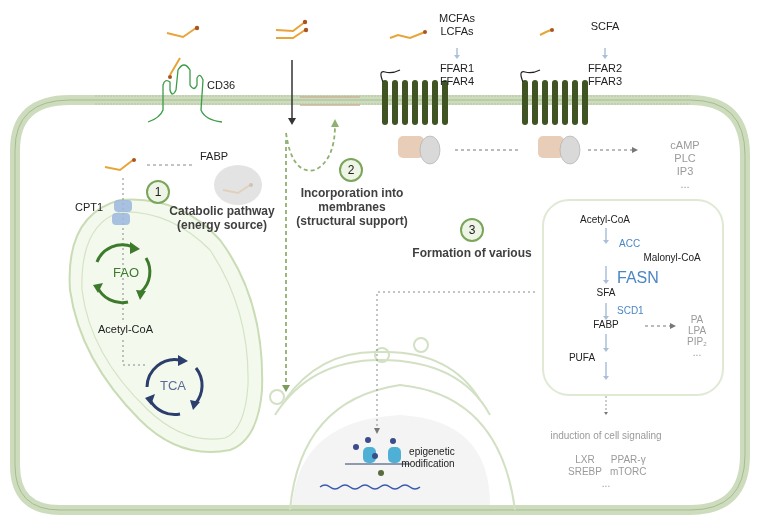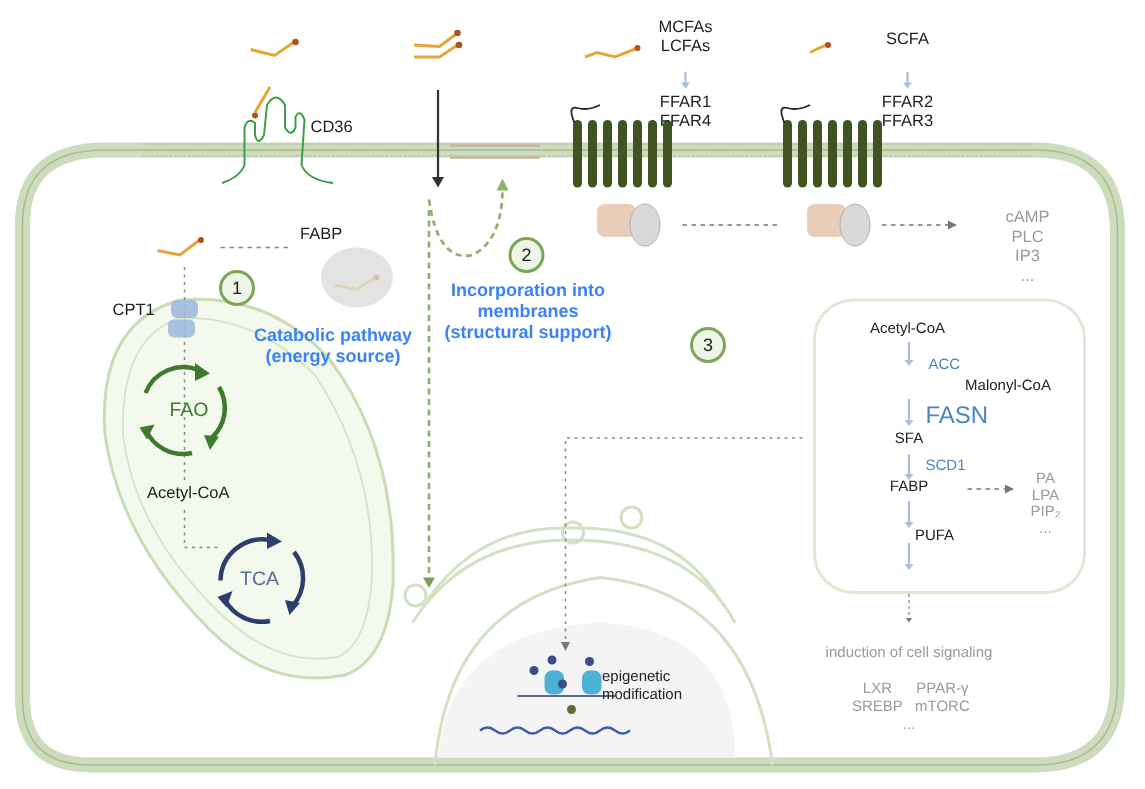--- a/index.html
+++ b/index.html
@@ -1,20 +1,20 @@
 <!DOCTYPE html>
 <html><head>
 <meta charset="utf-8">
 <style>
   html,body{margin:0;padding:0;background:#fff;}
   body{width:763px;height:526px;position:relative;overflow:hidden;font-family:"Liberation Sans",sans-serif;}
   svg{position:absolute;left:0;top:0;}
   .lbl{position:absolute;font-size:11px;color:#222;white-space:nowrap;line-height:13px;}
   .c{text-align:center;transform:translateX(-50%);}
-  .bold{font-weight:bold;font-size:12px;color:#3b82f6;line-height:14px;}
+  .bold{font-weight:bold;font-size:12px;color:#404040;line-height:14px;}
   .gray{color:#9a9a9a;}
   .blue{color:#4a86c5;}
   .num{position:absolute;width:20px;height:20px;border-radius:50%;border:2px solid #7aa55a;background:#eef5e6;font-size:12px;text-align:center;line-height:20px;color:#222;transform:translate(-50%,-50%);}
 </style>
 </head>
 <body>
 
 <svg width="763" height="526" viewBox="0 0 763 526">
 
   <path d="M95,100 L690,100 Q745,100 745,155 L745,455 Q745,510 690,510 L60,510 Q15,510 15,465 L15,150 Q15,100 70,100 Z" fill="none" stroke="#cddcbd" stroke-width="10"></path>
@@ -190,43 +190,44 @@
   <div>cAMP</div>
     <div>PLC</div>
   <div>IP3</div>
     <div>...</div>
 </div>
 
 <div class="lbl" style="left:200px;top:150px;">FABP</div>
 <div class="lbl" style="left:75px;top:201px;">CPT1</div>
 
 <div class="num" style="left:158px;top:192px;">1</div>
-<div class="lbl c bold" style="left:222px;top:216px;">
+<div class="lbl c bold" style="left:222px;top:204px;">
   <div>Catabolic pathway</div>
     <div>(energy source)</div>
 </div>
 <div class="num" style="left:351px;top:170px;">2</div>
 <div class="lbl c bold" style="left:352px;top:186px;">
   <div>Incorporation into</div>
     <div>membranes</div>
     <div>(structural support)</div>
 </div>
 <div class="num" style="left:472px;top:230px;">3</div>
 <div class="lbl c bold" style="left:472px;top:246px;">
+  <div>Formation of various</div>
 </div>
 
 <div class="lbl" style="left:113px;top:266px;color:#3d7a2c;font-size:13px;">FAO</div>
 <div class="lbl" style="left:98px;top:323px;">Acetyl-CoA</div>
 <div class="lbl" style="left:160px;top:379px;color:#5a6b99;font-size:13px;">TCA</div>
 
 <div class="lbl c" style="left:605px;top:213px;font-size:10px;">Acetyl-CoA</div>
 <div class="lbl c" style="left:636px;top:251px;font-size:10px;margin-left:36px;">Malonyl-CoA</div>
 <div class="lbl c" style="left:606px;top:286px;font-size:10px;">SFA</div>
 <div class="lbl c" style="left:606px;top:318px;font-size:10px;">FABP</div>
-<div class="lbl c" style="left:623px;top:351px;font-size:10px;">PUFA</div>
+<div class="lbl c" style="left:582px;top:351px;font-size:10px;">PUFA</div>
 <div class="lbl blue" style="left:619px;top:237px;font-size:10px;">ACC</div>
 <div class="lbl blue" style="left:617px;top:271px;font-size:16px;">FASN</div>
 <div class="lbl blue" style="left:617px;top:304px;font-size:10px;">SCD1</div>
 <div class="lbl c gray" style="left:697px;top:314px;font-size:10px;text-align:center;line-height:11px;">
   <div>PA</div>
     <div>LPA</div>
   <div>PIP₂</div>
     <div>...</div>
 </div>
 
@@ -234,16 +235,16 @@
 <div class="lbl gray" style="left:568px;top:454px;font-size:10px;text-align:center;line-height:12px;">
   <div>LXR</div>
     <div>SREBP</div>
 </div>
 <div class="lbl gray" style="left:610px;top:454px;font-size:10px;text-align:center;line-height:12px;">
   <div>PPAR-γ</div>
     <div>mTORC</div>
 </div>
 <div class="lbl c gray" style="left:606px;top:477px;font-size:10px;">...</div>
 
-<div class="lbl c" style="left:428px;top:446px;font-size:10px;text-align:left;line-height:12px;">
+<div class="lbl c" style="left:428px;top:446px;font-size:10px;text-align:right;line-height:12px;">
   <div>epigenetic</div>
     <div>modification</div>
 </div>
 
 </body></html>

